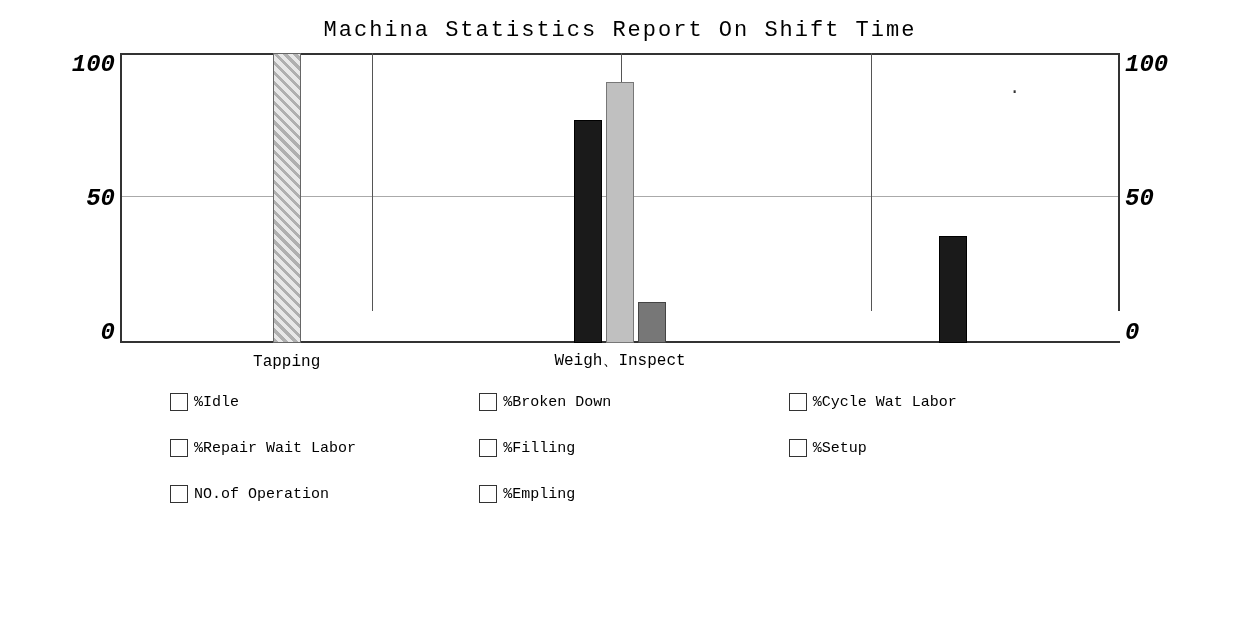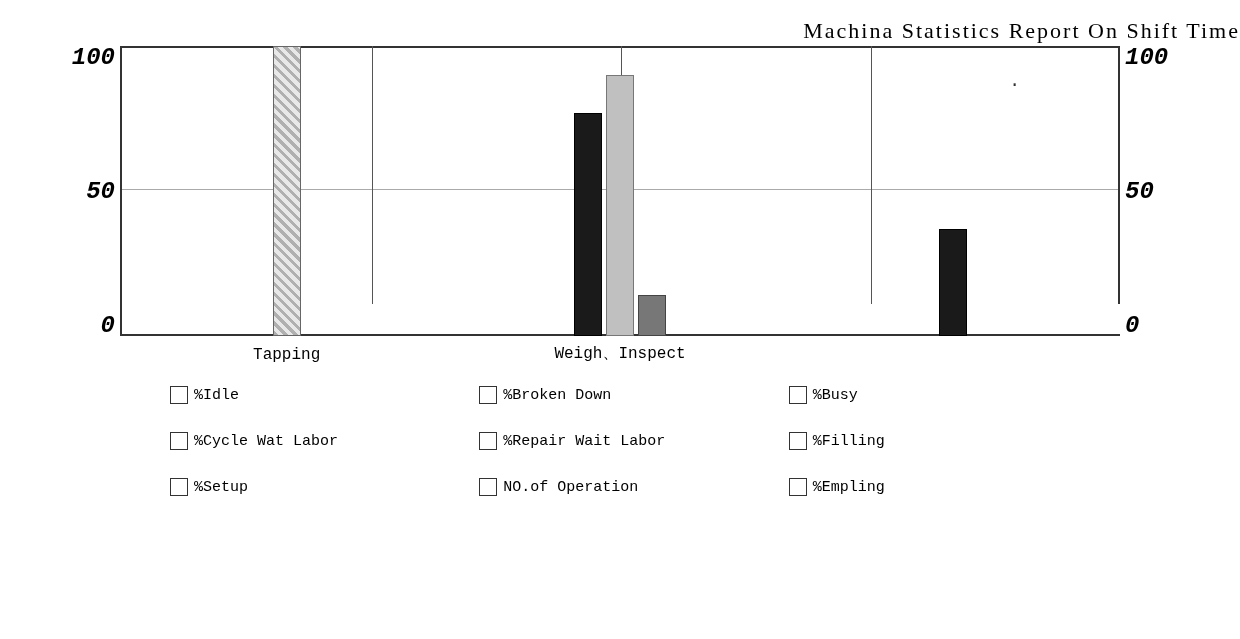--- a/index.html
+++ b/index.html
@@ -10,26 +10,26 @@
       font-family: 'Courier New', Courier, monospace;
       overflow: hidden;
     }
     .page {
       width: 1240px;
       height: 639px;
       position: relative;
       background: #fff;
     }
     .title {
-      text-align: right;
+      text-align: center;
       font-size: 22px;
-      font-family: Liberation Serif, serif;
+      font-family: Liberation Mono, monospace;
       letter-spacing: 2px;
       padding-top: 18px;
-      padding-bottom: 2px;
+      padding-bottom: 10px;
       font-weight: normal;
     }
     .chart-area {
       position: relative;
       width: 1100px;
       margin: 0 auto;
       height: 320px;
     }
     
     .y-axis-left {
@@ -238,24 +238,20 @@
       <div class="legend-box"></div>
       <span>%Idle</span>
     </div>
     <div class="legend-item">
       <div class="legend-box"></div>
       <span>%Broken Down</span>
     </div>
 
     <div class="legend-item">
       <div class="legend-box"></div>
-      <span>%Busy</span>
-    </div>
-    <div class="legend-item">
-      <div class="legend-box"></div>
       <span>%Cycle Wat Labor</span>
     </div>
     <div class="legend-item">
       <div class="legend-box"></div>
       <span>%Repair Wait Labor</span>
     </div>
 
     <div class="legend-item">
       <div class="legend-box"></div>
       <span>%Filling</span>

